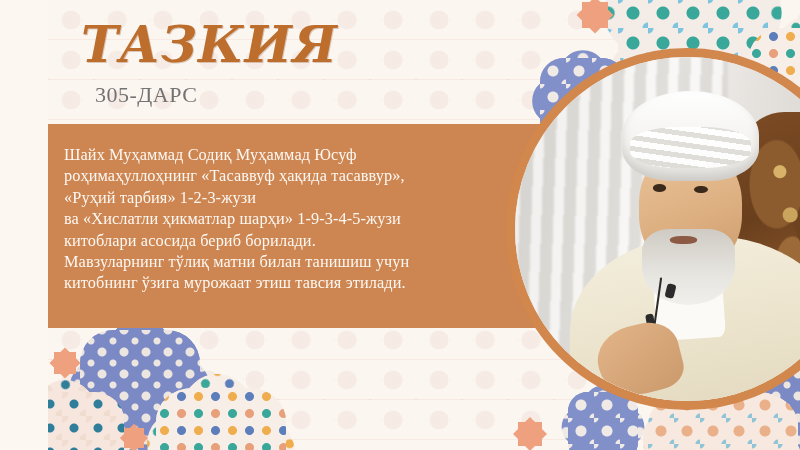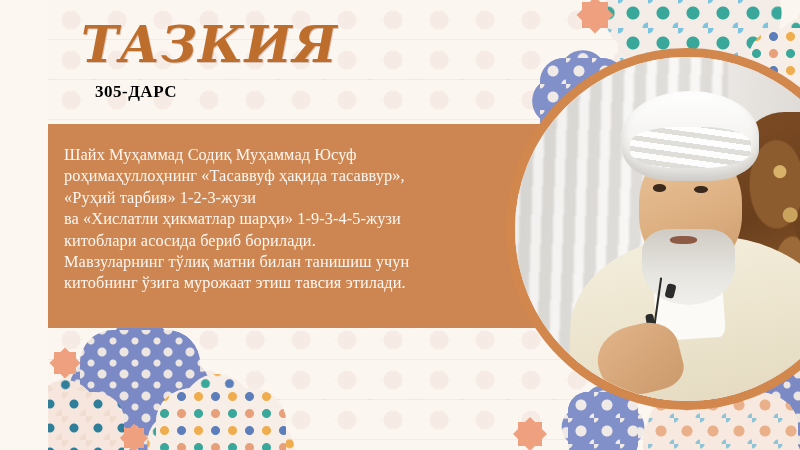--- a/index.html
+++ b/index.html
@@ -132,24 +132,24 @@
     font-weight:bold;
     font-size:50px;
     letter-spacing:1px;
     color:#bd6d2c;
     text-shadow:1px 1px 0 rgba(120,60,20,.25);
     line-height:1;
   }
   .brand-sub {
     position:absolute; left:47px; top:82px;
     font-family:"Liberation Serif", serif;
-    font-weight:bold;
-    font-size:17px;
+    font-weight:normal;
+    font-size:22px;
     letter-spacing:.5px;
-    color:#000000;
+    color:#737373;
   }
 
   
   .band {
     position:absolute; left:0; top:124px;
     width:560px; height:204px;
     background:#cd8651;
   }
   .band-text {
     position:absolute; left:16px; top:144px;

